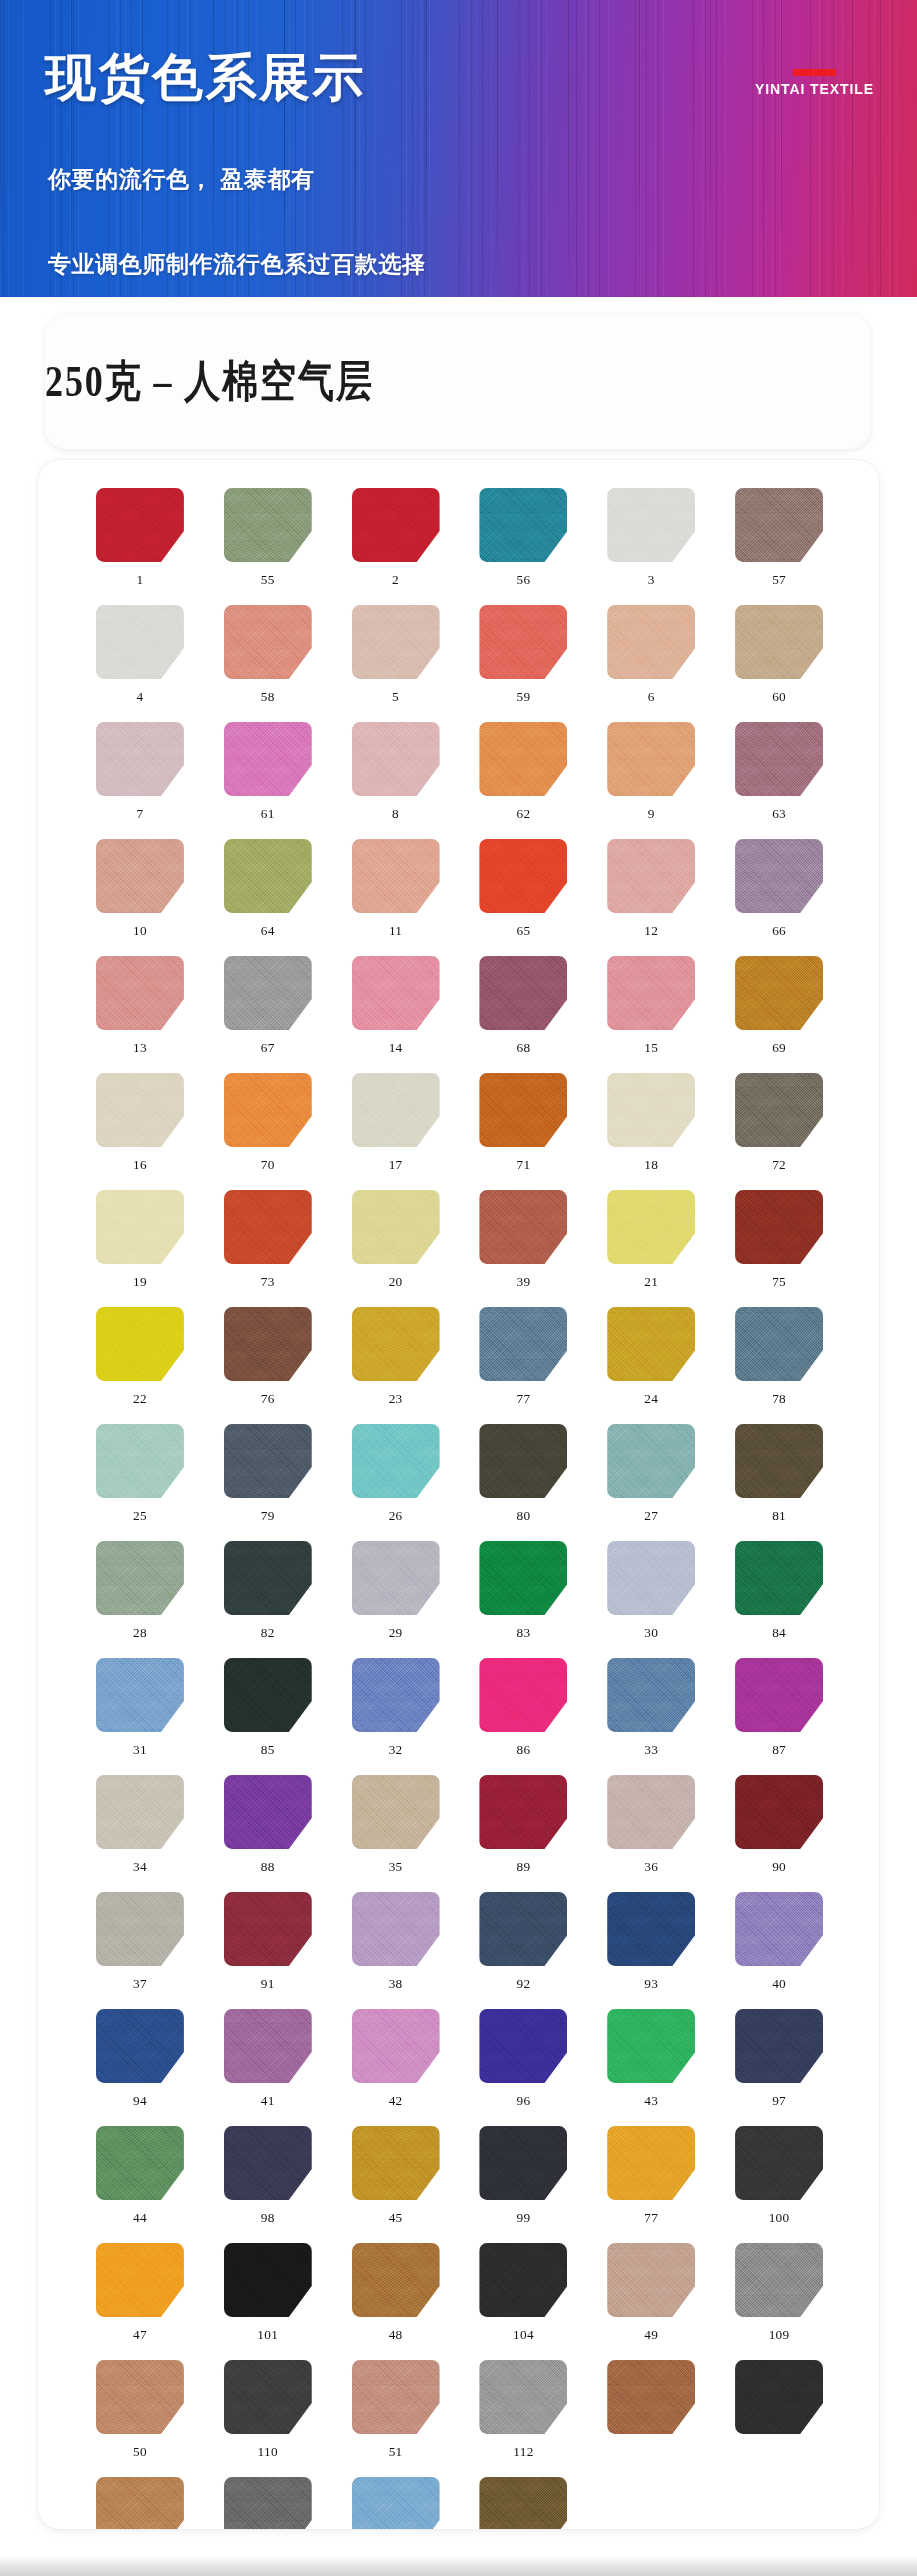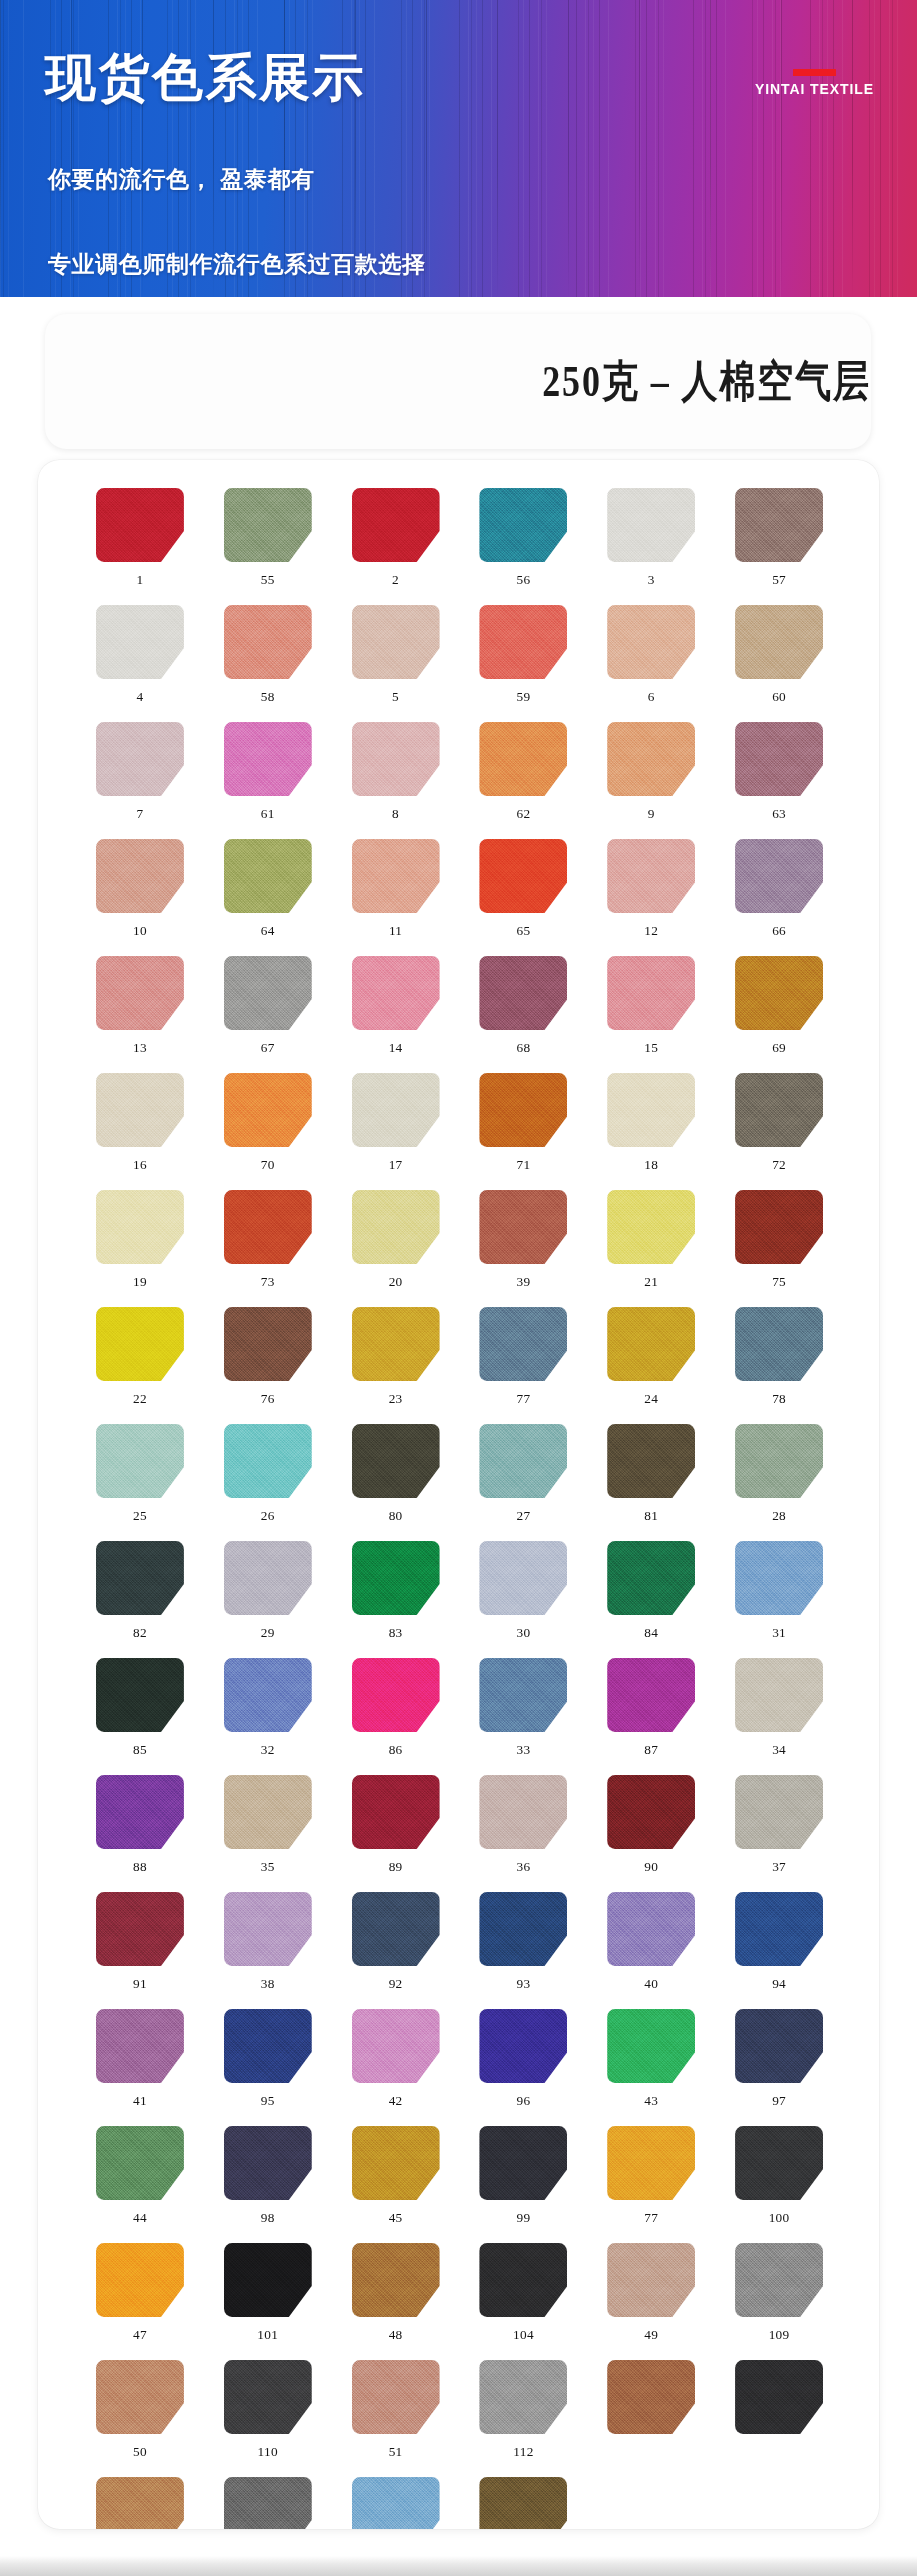--- a/index.html
+++ b/index.html
@@ -75,21 +75,21 @@
     font-family:"Liberation Sans", sans-serif;
     font-weight:bold; font-size:14px; letter-spacing:0.9px;
     color:#ffffff; white-space:nowrap;
   }
 
   
   #title-card {
     position:absolute; left:45px; top:314px;
     width:826px; height:135px;
     background:#fdfdfd; border-radius:21.5px;
-    display:flex; align-items:center; justify-content:flex-end;
+    display:flex; align-items:center; justify-content:flex-start;
     box-shadow:0 1.3px 6.3px rgba(0,0,0,.08);
     z-index:3;
   }
   #title-card .card-text {
     font-family:"Liberation Serif", serif;
     font-weight:bold; font-size:36px; letter-spacing:1.9px;
     color:#1b1b1b; white-space:nowrap;
     transform:scaleY(1.22);
   }
 
@@ -461,20 +461,26 @@
         <div class="chip-label">78</div>
       </div>
       <div class="swatch-cell">
         <div class="chip-wrap">
           <div class="chip" style="background: rgb(167, 204, 194);"></div>
         </div>
         <div class="chip-label">25</div>
       </div>
       <div class="swatch-cell">
         <div class="chip-wrap">
+          <div class="chip" style="background: rgb(79, 91, 104);"></div>
+        </div>
+        <div class="chip-label">79</div>
+      </div>
+      <div class="swatch-cell">
+        <div class="chip-wrap">
           <div class="chip" style="background: rgb(114, 199, 198);"></div>
         </div>
         <div class="chip-label">26</div>
       </div>
       <div class="swatch-cell">
         <div class="chip-wrap">
           <div class="chip" style="background: rgb(70, 69, 55);"></div>
         </div>
         <div class="chip-label">80</div>
       </div>
@@ -638,26 +644,20 @@
         <div class="chip-wrap">
           <div class="chip" style="background: rgb(43, 79, 142);"></div>
         </div>
         <div class="chip-label">94</div>
       </div>
       <div class="swatch-cell">
         <div class="chip-wrap">
           <div class="chip" style="background: rgb(160, 105, 157);"></div>
         </div>
         <div class="chip-label">41</div>
-      </div>
-      <div class="swatch-cell">
-        <div class="chip-wrap">
-          <div class="chip" style="background: rgb(43, 63, 131);"></div>
-        </div>
-        <div class="chip-label">95</div>
       </div>
       <div class="swatch-cell">
         <div class="chip-wrap">
           <div class="chip" style="background: rgb(208, 143, 196);"></div>
         </div>
         <div class="chip-label">42</div>
       </div>
       <div class="swatch-cell">
         <div class="chip-wrap">
           <div class="chip" style="background: rgb(59, 47, 154);"></div>

